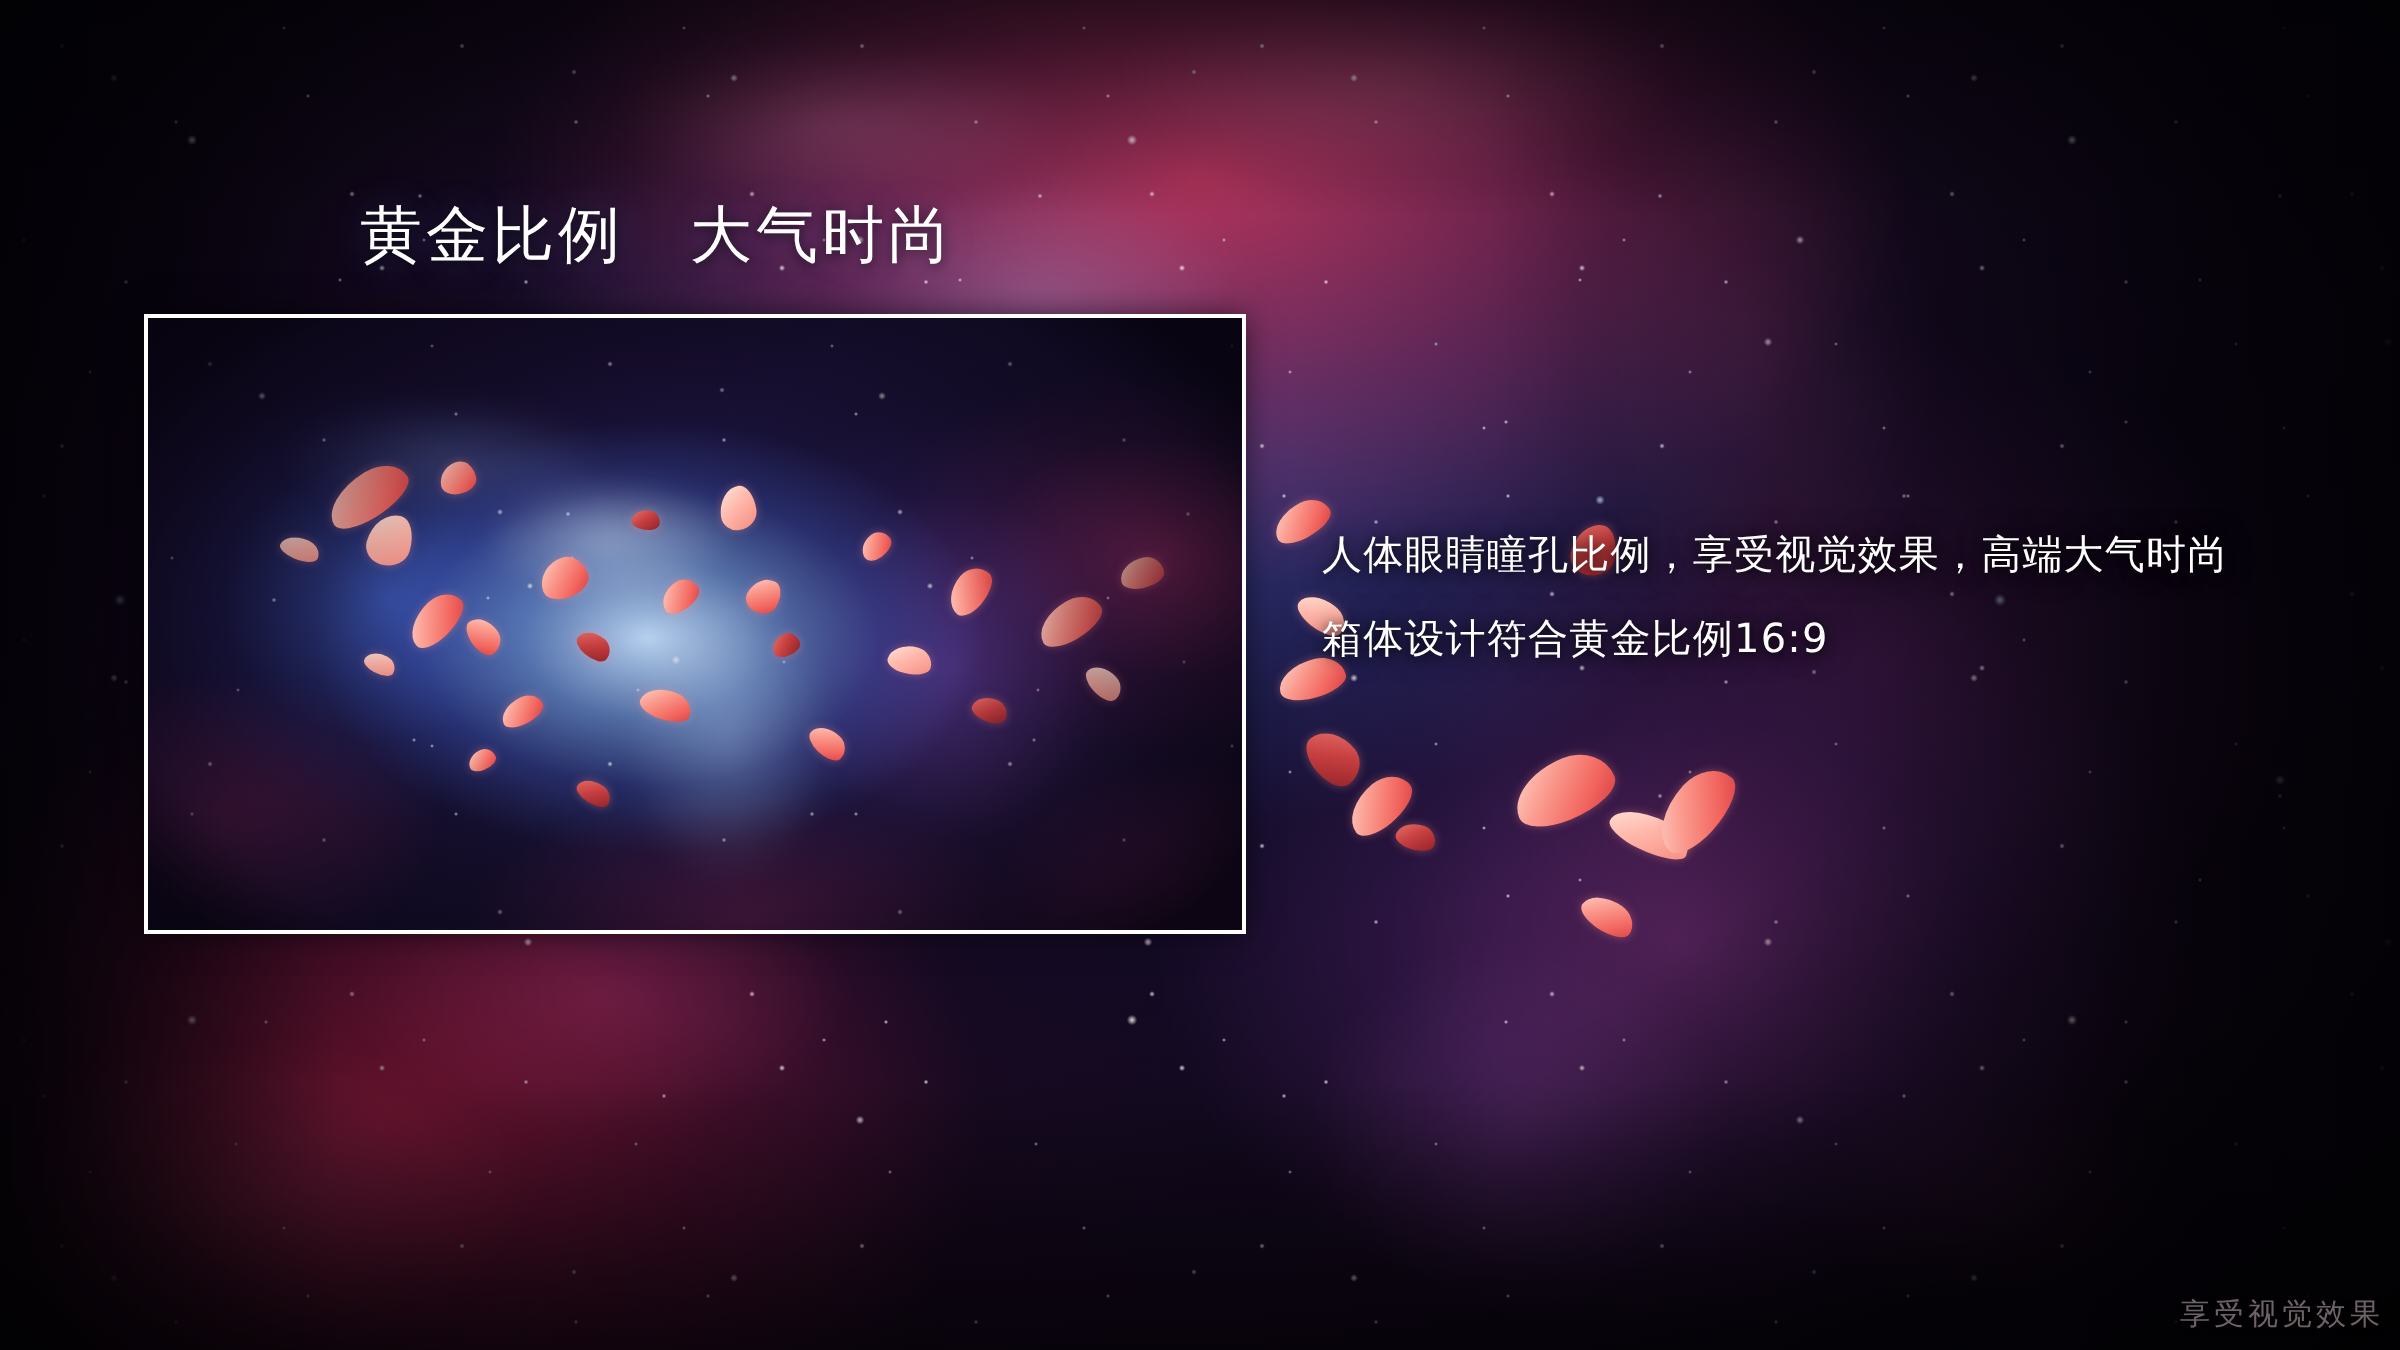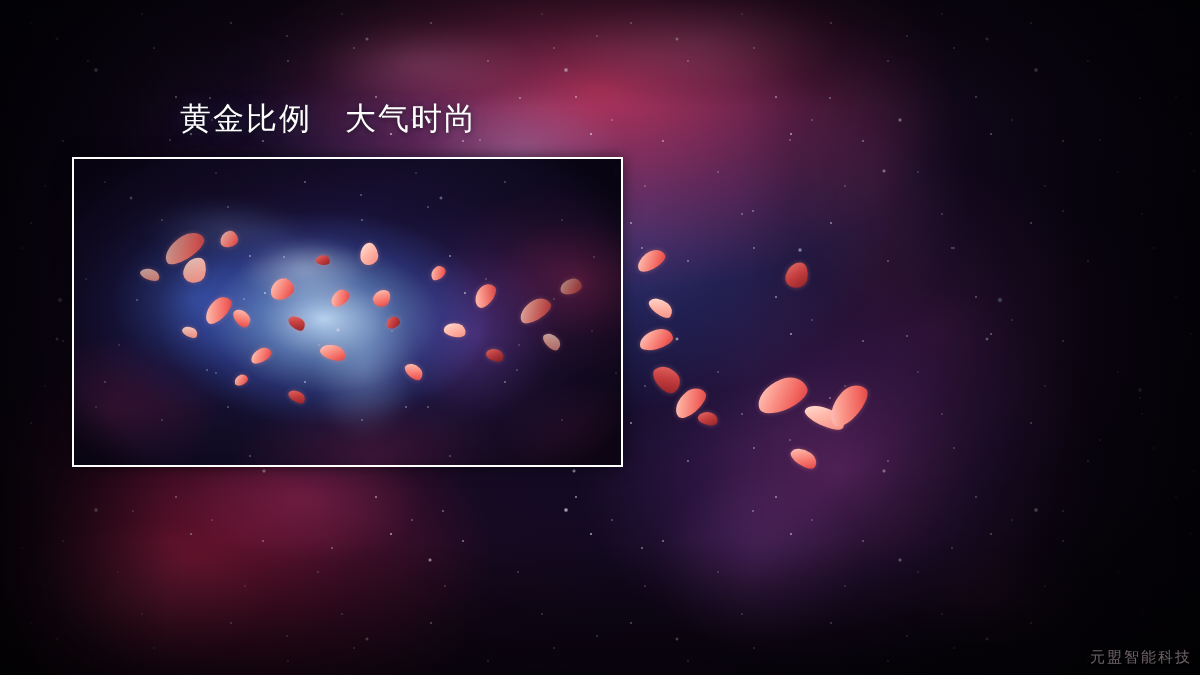--- a/index.html
+++ b/index.html
@@ -224,17 +224,19 @@
           <div class="petal dark" style="left: 214px; top: 232px; width: 18px; height: 11px; transform: rotate(34deg);"></div>
           <div class="petal" style="left: 160px; top: 216px; width: 14px; height: 10px; transform: rotate(-22deg);"></div>
         </div>
       <div class="frame-vig"></div>
     </div>
   </div>
 
   <div id="title">黄金比例　大气时尚</div>
 
   <div id="body-copy">
+    <div class="copy-line">人体眼睛瞳孔比例，享受视觉效果，高端大气时尚</div>
+    <div class="copy-line">箱体设计符合黄金比例16:9</div>
   </div>
 
-  <div id="watermark">元盟智能科技</div>
+  <div id="watermark">享受视觉效果</div>
 
 </div>
 
 </body></html>

